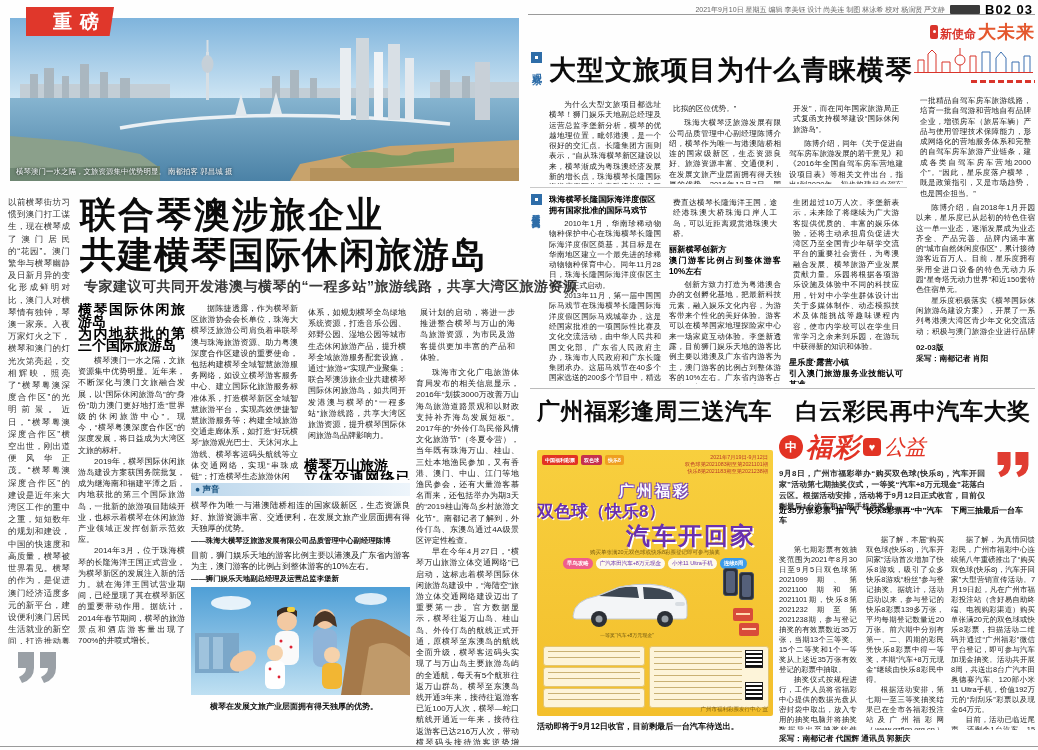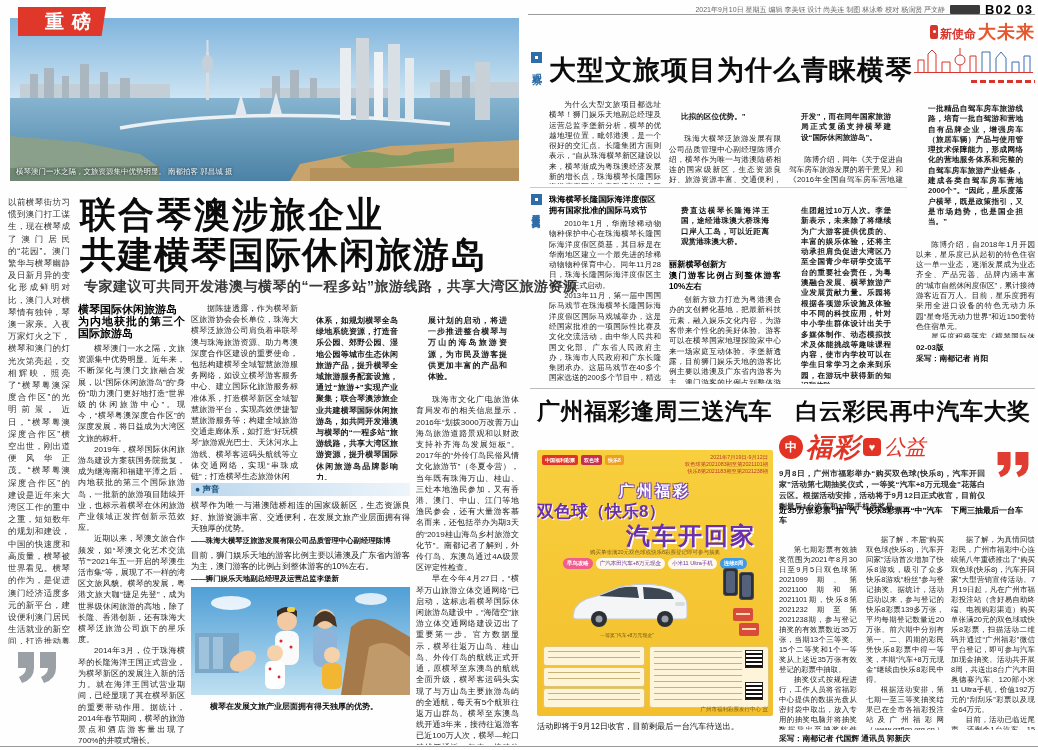--- a/index.html
+++ b/index.html
@@ -6,40 +6,40 @@
   .page{position:relative;width:1038px;height:750px;background:#fefefe;margin:0 auto;
         font-family:"Liberation Sans","DejaVu Sans",sans-serif;overflow:hidden;color:#1c1c1c;}
   .abs{position:absolute;}
   
   .ed-info{position:absolute;top:2px;right:5px;display:flex;align-items:center;gap:5px;
            font-size:7px;color:#666;}
   .ed-logo{display:inline-block;width:30px;height:9px;background:#3a3a3a;border-radius:1px;}
   .pageno{font-size:13px;font-weight:900;color:#000;letter-spacing:1px;}
   .rule{position:absolute;background:#9a9a9a;height:1px;}
   
-  .badge{position:absolute;left:18px;top:7px;width:88px;height:29px;background:#e0372b;color:#fff;
+  .badge{position:absolute;left:26px;top:7px;width:88px;height:29px;background:#e0372b;color:#fff;
          font-size:19px;font-weight:800;letter-spacing:8px;display:flex;align-items:center;
          justify-content:center;padding-left:20px;box-sizing:border-box;
          clip-path:polygon(0 0,100% 0,95% 100%,0 100%);z-index:5;}
   
   .hero{position:absolute;left:10px;top:18px;width:509px;height:163px;overflow:hidden;}
   .hero-cap{position:absolute;left:6px;bottom:4px;color:#f4f8fa;font-size:7.5px;
             text-shadow:0 0 3px rgba(0,0,0,.85);}
   
   .sidebar{position:absolute;left:8px;top:196px;width:62px;height:448px;overflow:hidden;
            font-size:8.5px;line-height:12.2px;text-align:justify;color:#333;}
   .quote-icon{position:absolute;left:16px;top:652px;}
   
   .t1{position:absolute;left:80px;top:191px;font-size:36px;font-weight:900;color:#0c0c0c;letter-spacing:2px;}
   .t2{position:absolute;left:80px;top:231px;font-size:36px;font-weight:900;color:#0c0c0c;letter-spacing:1px;}
   .msub{position:absolute;left:84px;top:278px;font-size:14px;font-weight:600;color:#3a3a3a;letter-spacing:.5px;}
   .mcol{position:absolute;top:303px;overflow:hidden;font-size:8px;line-height:11.2px;text-align:justify;}
   .bp{margin:0;text-indent:2em;}
-  .bp0{margin:12px;text-indent:0;font-weight:bold;}
-  .colh{font-weight:700;font-size:11px;line-height:12px;margin:18px 0 4px;white-space:pre-line;
+  .bp0{margin:4px;text-indent:0;}
+  .colh{font-weight:700;font-size:14px;line-height:12px;margin:18px 0 4px;white-space:pre-line;
         color:#000;text-indent:0;}
   .colh:first-child{margin-top:0;}
   
   .voices{position:absolute;left:191px;top:483px;width:219px;height:261px;background:#fefefe;overflow:hidden;}
   .v-bar{height:13px;background:linear-gradient(90deg,#bcd7ec,#eef5fb);color:#17517e;font-weight:800;
          font-size:8.5px;line-height:13px;padding-left:4px;}
   .v-q{font-size:8.3px;line-height:11.5px;text-align:justify;margin:4px 0 1px;color:#222;}
   .v-a{font-size:7.4px;font-weight:700;margin:0 0 3px;color:#111;}
   .v-cap{font-size:8px;font-weight:700;margin-top:2px;color:#111;margin-left:19px;}
   
@@ -102,21 +102,21 @@
   .phone::after{content:"";position:absolute;inset:2px;background:#55607a;border-radius:2px;}
   .ticket{position:absolute;width:20px;height:13px;background:#d84b3a;border-radius:2px;}
   .ticket::after{content:"";position:absolute;left:3px;top:5px;right:3px;height:2px;background:#ffd9b0;}
   .p-box{position:absolute;background:#fdf4d9;border:1px solid #e3c570;border-radius:3px;}
   .fakelines{position:absolute;inset:4px 4px 4px 4px;opacity:.75;
              background:repeating-linear-gradient(#b89b52 0 1px,transparent 1px 6px);}
   .qr{position:absolute;width:16px;height:16px;border:1px solid #222;
       background:repeating-linear-gradient(0deg,#111 0 2px,#fff 2px 4px),
                  repeating-linear-gradient(90deg,#111 0 2px,rgba(255,255,255,.6) 2px 4px);}
   .p-issuer{position:absolute;right:5px;bottom:3px;font-size:5.5px;color:#7a5c10;}
-  .p-cap{position:absolute;left:537px;top:721px;width:238px;font-size:8.2px;font-weight:400;color:#0f0f0f;}
+  .p-cap{position:absolute;left:537px;top:721px;width:238px;font-size:8.2px;font-weight:700;color:#0f0f0f;}
 </style>
 </head>
 <body>
 
 <div class="page">
 
   <div class="ed-info">
     <span>2021年9月10日 星期五  编辑 李美钰  设计 尚美连  制图 林泳希  校对 杨润贤 严文静</span>
     <span class="ed-logo"></span>
     <span class="pageno">B02 03</span>
@@ -192,21 +192,20 @@
 
   <div class="t1">联合琴澳涉旅企业</div>
   <div class="t2">共建横琴国际休闲旅游岛</div>
   <div class="msub">专家建议可共同开发港澳与横琴的“一程多站”旅游线路，共享大湾区旅游资源</div>
 
   <div class="mcol" style="left:78px;width:107px;height:442px;">
     <div class="colh">横琴国际休闲旅游岛
 为内地获批的第三个国际旅游岛</div>
     <p class="bp">横琴澳门一水之隔，文旅资源集中优势明显。近年来，不断深化与澳门文旅融合发展，以“国际休闲旅游岛”的“身份”助力澳门更好地打造“世界级的休闲旅游中心”。现今，“横琴粤澳深度合作区”的深度发展，将日益成为大湾区文旅的标杆。</p>
     <p class="bp">2019年，横琴国际休闲旅游岛建设方案获国务院批复，成为继海南和福建平潭之后，内地获批的第三个国际旅游岛，一批新的旅游项目陆续开业，也标示着横琴在休闲旅游产业领域正发挥创新示范效应。</p>
-    <p class="bp">近期以来，琴澳文旅合作频发，如“琴澳文化艺术交流节”“2021年五一开启的琴澳生活市集”等，展现了不一样的湾区文旅风貌。横琴的发展，粤港文旅大咖“捷足先登”，成为世界级休闲旅游的高地，除了长隆、香港创新，还有珠海大横琴泛旅游公司旗下的星乐度。</p>
     <p class="bp">2014年3月，位于珠海横琴的长隆海洋王国正式营业，为横琴新区的发展注入新的活力。就在海洋王国试营业期间，已经显现了其在横琴新区的重要带动作用。据统计，2014年春节期间，横琴的旅游景点和酒店游客量出现了700%的井喷式增长。</p>
 
   </div>
 
   <div class="mcol" style="left:191px;width:107px;height:177px;">
     <p class="bp">据陈捷透露，作为横琴新区旅游协会会长单位，珠海大横琴泛旅游公司肩负着串联琴澳与珠海旅游资源、助力粤澳深度合作区建设的重要使命，包括构建横琴全域智慧旅游服务网络，如设立横琴游客服务中心、建立国际化旅游服务标准体系，打造横琴新区全域智慧旅游平台，实现高效便捷智慧旅游服务等；构建全域旅游交通走廊体系，如打造“好玩横琴”旅游观光巴士、天沐河水上游线、横琴客运码头航线等立体交通网络，实现“串珠成链”；打造横琴生态旅游休闲</p>
   </div>
 
   <div class="mcol" style="left:304px;width:106px;height:177px;">
     <p class="bp0">体系，如规划横琴全岛绿地系统资源，打造音乐公园、郊野公园、湿地公园等城市生态休闲旅游产品，提升横琴全域旅游服务配套设施，通过“旅游+”实现产业聚集；联合琴澳涉旅企业共建横琴国际休闲旅游岛，如共同开发港澳与横琴的“一程多站”旅游线路，共享大湾区旅游资源，提升横琴国际休闲旅游岛品牌影响力。</p>

